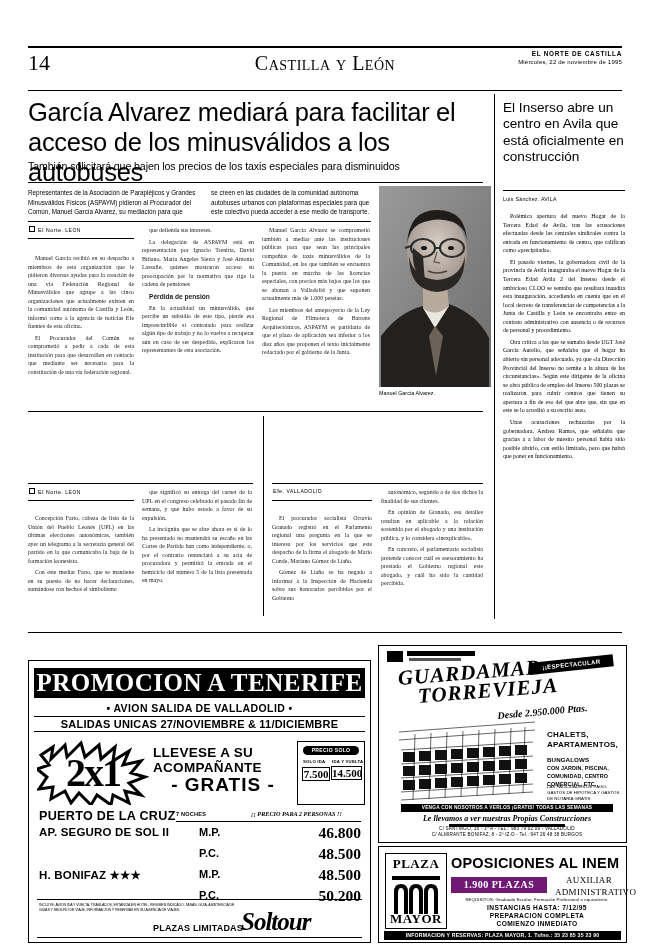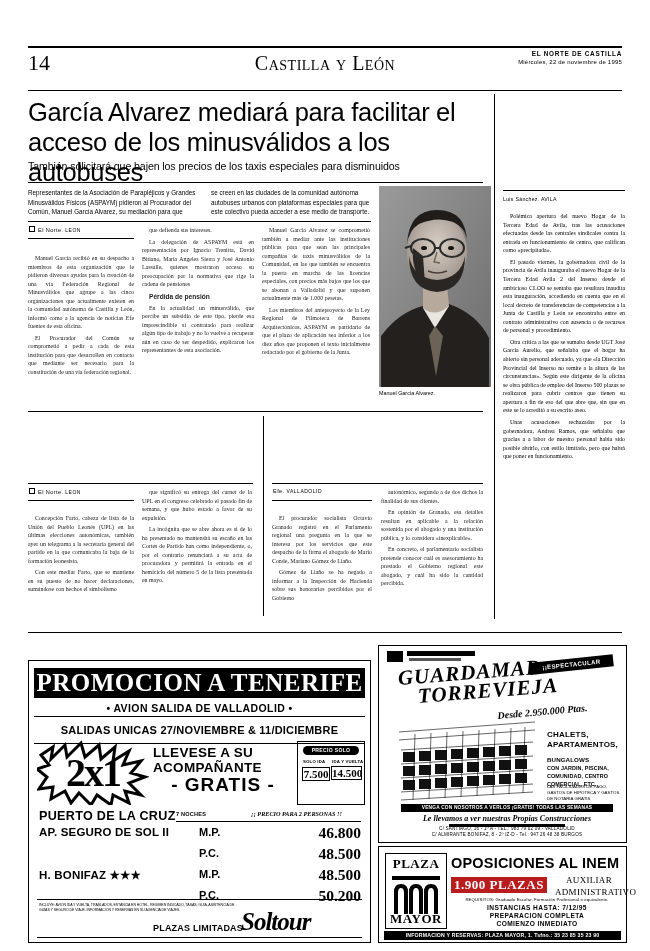--- a/index.html
+++ b/index.html
@@ -45,21 +45,21 @@
   .side-body p{margin:0 0 3px 0;text-indent:7px;}
 
   
   .h2{position:absolute;font-family:"Liberation Sans",sans-serif;font-size:14.6px;line-height:1.22;}
 
   
   .ad{position:absolute;background:#fff;}
   .ad-tenerife{left:28px;top:660px;width:341px;height:281px;border:1px solid #000;}
   .ten-title{position:absolute;left:5px;top:7px;width:331px;height:30px;background:#000;color:#fff;font-family:"Liberation Serif",serif;font-weight:bold;font-size:25px;text-align:center;line-height:30px;letter-spacing:0.5px;}
   .ten-sub1{position:absolute;left:5px;top:41px;width:331px;text-align:center;font-family:"Liberation Sans",sans-serif;font-weight:bold;font-size:10.5px;letter-spacing:0.4px;}
-  .ten-sub2{position:absolute;left:5px;top:55px;width:331px;text-align:center;font-family:"Liberation Sans",sans-serif;font-weight:bold;font-size:11px;letter-spacing:0.2px;border-top:1px solid #000;border-bottom:1.5px solid #000;padding:7px 0;}
+  .ten-sub2{position:absolute;left:5px;top:55px;width:331px;text-align:center;font-family:"Liberation Sans",sans-serif;font-weight:bold;font-size:11px;letter-spacing:0.2px;border-top:1px solid #000;border-bottom:1.5px solid #000;padding:1px 0;}
   .ten-2x1{position:absolute;left:12px;top:86px;width:104px;height:52px;font-family:"Liberation Serif",serif;font-weight:bold;font-size:40px;line-height:52px;text-align:center;letter-spacing:-2px;}
   .burst{position:absolute;left:8px;top:78px;width:112px;height:66px;}
   .ten-llevese{position:absolute;left:124px;top:84px;width:140px;font-family:"Liberation Sans",sans-serif;font-weight:bold;font-size:13.5px;line-height:1.12;letter-spacing:0.3px;}
   .ten-gratis{position:absolute;left:124px;top:113px;width:140px;text-align:center;font-family:"Liberation Sans",sans-serif;font-weight:bold;font-size:19px;letter-spacing:1px;}
   .pricebox{position:absolute;left:268px;top:80px;width:66px;height:62px;border:1.5px solid #000;}
   .pricebox .pill{position:absolute;left:5px;top:4px;width:56px;height:9px;background:#000;color:#fff;border-radius:5px;font-family:"Liberation Sans",sans-serif;font-weight:bold;font-size:5.1px;text-align:center;line-height:9px;letter-spacing:0.3px;}
   .pricebox .lab{position:absolute;font-family:"Liberation Sans",sans-serif;font-weight:bold;font-size:4.3px;letter-spacing:0.2px;}
   .pricebox .val{position:absolute;font-family:"Liberation Serif",serif;font-weight:bold;font-size:11px;border:1px solid #000;text-align:center;}
   .ten-puerto{position:absolute;left:10px;top:148px;font-family:"Liberation Sans",sans-serif;font-weight:bold;font-size:12.6px;letter-spacing:0.3px;}
   .ten-noches{position:absolute;left:147px;top:150px;font-family:"Liberation Sans",sans-serif;font-weight:bold;font-size:5.6px;letter-spacing:0.2px;}
@@ -91,21 +91,21 @@
   .g-addr1{position:absolute;left:22px;top:180px;width:212px;text-align:center;font-family:"Liberation Sans",sans-serif;font-size:4.6px;letter-spacing:0.2px;}
   .g-addr2{position:absolute;left:22px;top:186px;width:212px;text-align:center;font-family:"Liberation Sans",sans-serif;font-size:4.6px;letter-spacing:0.2px;}
 
   
   .ad-inem{left:378px;top:846px;width:247px;height:95px;border:1px solid #000;}
   .inem-logo{position:absolute;left:6px;top:6px;width:60px;height:74px;border:1.5px solid #000;}
   .inem-plaza{position:absolute;left:0;top:2px;width:60px;text-align:center;font-family:"Liberation Serif",serif;font-weight:bold;font-size:13px;letter-spacing:0.5px;}
   .inem-mayor{position:absolute;left:0;bottom:1px;width:60px;text-align:center;font-family:"Liberation Serif",serif;font-weight:bold;font-size:13px;letter-spacing:0.5px;}
   .inem-arches{position:absolute;left:6px;top:22px;width:48px;height:38px;}
   .inem-title{position:absolute;left:72px;top:8px;width:170px;font-family:"Liberation Sans",sans-serif;font-weight:bold;font-size:14.5px;letter-spacing:0.2px;}
-  .inem-plazas{position:absolute;left:72px;top:30px;width:96px;height:16px;background:#b91c1c;color:#fff;font-family:"Liberation Serif",serif;font-weight:bold;font-size:13px;text-align:center;line-height:16px;letter-spacing:0.5px;}
+  .inem-plazas{position:absolute;left:72px;top:30px;width:96px;height:16px;background:#701a75;color:#fff;font-family:"Liberation Serif",serif;font-weight:bold;font-size:10px;text-align:center;line-height:16px;letter-spacing:0.5px;}
   .inem-aux{position:absolute;left:176px;top:28px;width:68px;text-align:center;font-family:"Liberation Serif",serif;font-size:9px;line-height:1.3;letter-spacing:0.3px;}
   .inem-req{position:absolute;left:72px;top:50px;width:172px;text-align:center;font-family:"Liberation Sans",sans-serif;font-size:4.3px;letter-spacing:0.1px;}
   .inem-l1{position:absolute;left:72px;top:57px;width:172px;text-align:center;font-family:"Liberation Sans",sans-serif;font-weight:bold;font-size:6.6px;letter-spacing:0.4px;}
   .inem-l2{position:absolute;left:72px;top:65px;width:172px;text-align:center;font-family:"Liberation Sans",sans-serif;font-weight:bold;font-size:6.6px;letter-spacing:0.4px;}
   .inem-l3{position:absolute;left:72px;top:73px;width:172px;text-align:center;font-family:"Liberation Sans",sans-serif;font-weight:bold;font-size:6.6px;letter-spacing:0.4px;}
   .inem-foot{position:absolute;left:5px;top:84px;width:237px;height:9px;background:#000;color:#fff;font-family:"Liberation Sans",sans-serif;font-weight:bold;font-size:5.2px;text-align:center;line-height:9px;letter-spacing:0.2px;}
 </style>
 </head>
 <body>
 
@@ -197,20 +197,21 @@
       <ellipse cx="72" cy="62" rx="3" ry="2" fill="#17140f"></ellipse>
 
       <path d="M58 66 L55 76 L61 77" fill="none" stroke="#6b6055" stroke-width="1.4"></path>
       <path d="M49 85 Q58 89 68 85" fill="none" stroke="#4a403a" stroke-width="1.6"></path>
 
       <rect x="0" y="0" width="112" height="201" fill="none"></rect>
     </svg>
   </div>
   <div class="photocap">Manuel García Alvarez.</div>
 
+  <div class="side-head">El Inserso abre un centro en Avila que está oficialmente en construcción</div>
   <div class="hrule" style="left:503px;top:190px;width:122px;height:1px;"></div>
   <div class="side-byline">Luis Sánchez. AVILA</div>
   <div class="side-body">
     <p>Polémica apertura del nuevo Hogar de la Tercera Edad de Avila, tras las acusaciones efectuadas desde las centrales sindicales contra la entrada en funcionamiento de centro, que califican como «precipitada».</p>
     <p>El pasado viernes, la gobernadora civil de la provincia de Avila inauguraba el nuevo Hogar de la Tercera Edad Avila 2 del Inserso desde el ambicioso CLOO se sentaba que resultara inaudita esta inauguración, accediendo en cuenta que en el local decreto de transferencias de competencias a la Junta de Castilla y León se encontraba entre en contrato administrativo con ausencia o de recursos de personal y procedimiento.</p>
     <p>Otra critica a las que se sumaba desde UGT José García Aurelio, que señalaba que el hogar ha abierto sin personal adecuado, ya que «la Dirección Provincial del Inserso no remite a la altura de las circunstancias». Según este dirigente de la oficina se obra pública de empleo del Inserso 500 plazas se realizaron para cubrir centros que tienen su apertura a fin de eso del que abre que, sin que en este se lo acreditó a su escrito aseo.</p>
     <p>Unas acusaciones rechazadas por la gobernadora, Andrea Ramos, que señalaba que gracias a a labor de nuestro personal había sido posible abrirlo, con estilo limitado, pero que habrá que poner en funcionamiento.</p>
   </div>
 
   <div class="hrule" style="left:28px;top:411px;width:455px;height:1px;"></div>

